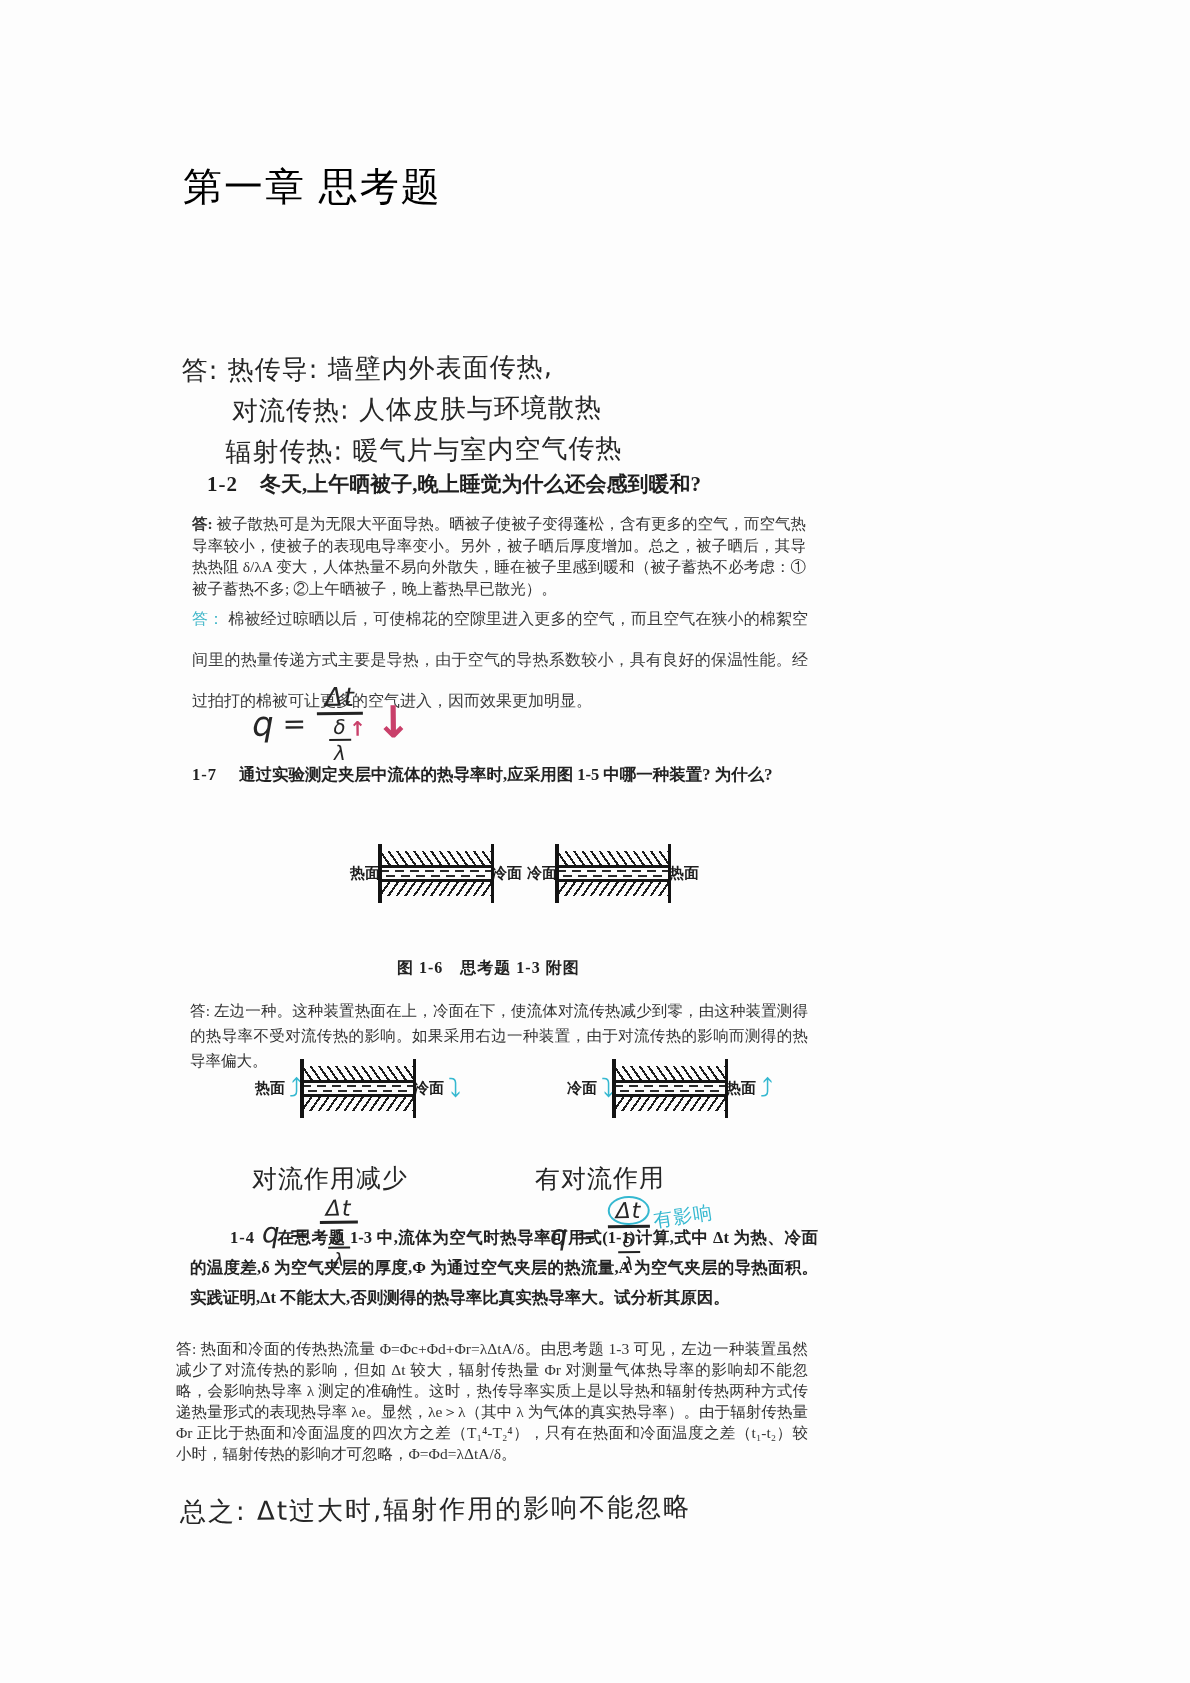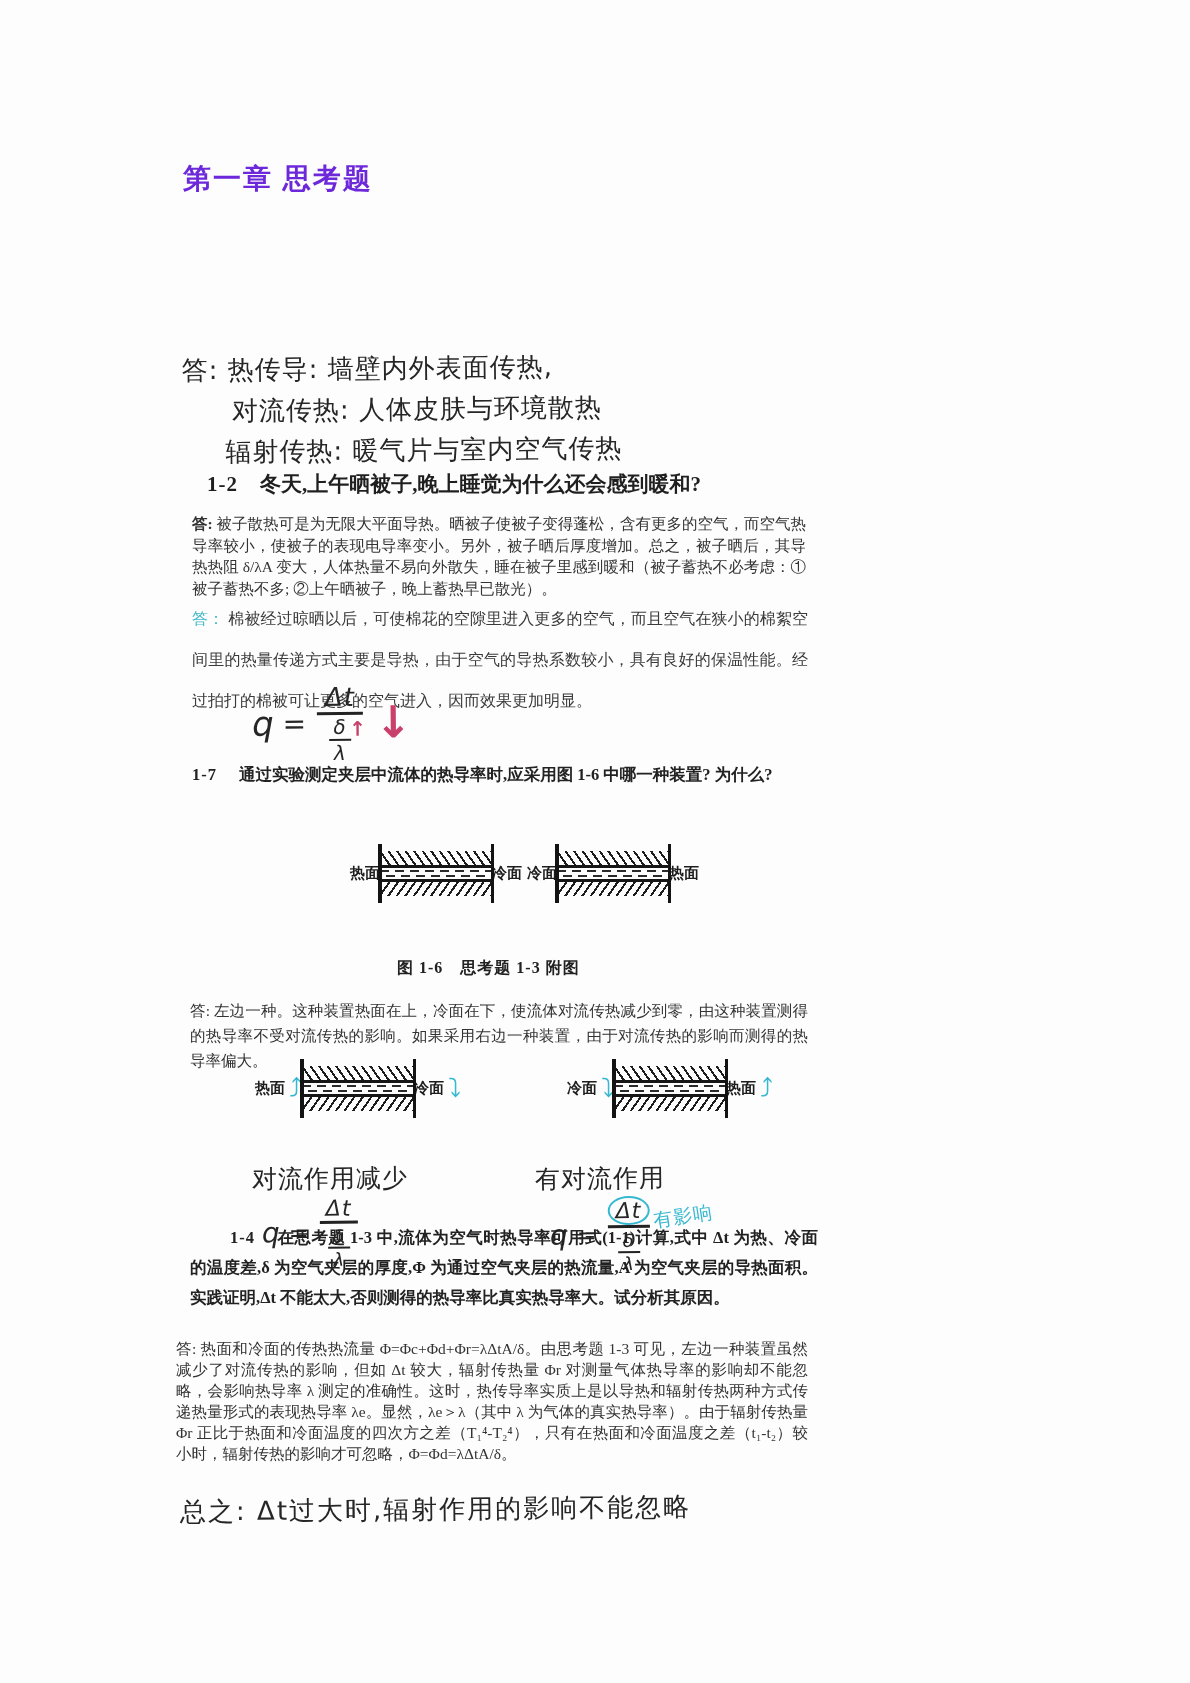--- a/index.html
+++ b/index.html
@@ -6,21 +6,21 @@
   .page {
     position:relative; width:1190px; height:1683px; margin:0 auto;
     background:#fdfdfd; overflow:hidden;
     font-family:"Liberation Serif", serif; color:#262626;
   }
   .abs { position:absolute; }
 
   
   .chapter-title {
     left:183px; top:160px; font-family:"Liberation Sans","DejaVu Sans",sans-serif;
-    font-size:28px; font-weight:700; letter-spacing:2px; color:#6d28d9;
+    font-size:39px; font-weight:400; letter-spacing:2px; color:#000000;
   }
   .q-big { font-size:21px; font-weight:bold; color:#1f1f1f; }
   .q-num { font-weight:bold; margin-right:22px; letter-spacing:1px; }
   .q-small { font-size:16.5px; font-weight:bold; color:#222; }
   .para { font-size:15.5px; line-height:21.5px; text-align:justify; color:#333; }
   .para2 { font-size:16px; line-height:41px; text-align:justify; color:#3a3a3a; }
   .indent { text-indent:40px; display:inline; }
   .teal { color:#3fb6c9; }
 
   
@@ -121,21 +121,21 @@
             <span>λ</span>
           </span>
         </span>
       </span>
       <span class="pink arrow-up-small">↑</span>
       <span class="pink arrow-down-big">↓</span>
     </span>
   </div>
 
   <div class="abs q-small" style="left:192px; top:764px; width:620px;">
-    <span class="q-num">1-7</span><span>通过实验测定夹层中流体的热导率时,应采用图 1-6 中哪一种装置? 为什么?</span>
+    <span class="q-num">1-7</span><span>通过实验测定夹层中流体的热导率时,应采用图 1-5 中哪一种装置? 为什么?</span>
   </div>
 
   <div class="abs device" style="left:350px; top:848px;">
     <div class="dlabel">热面</div>
     <div class="body">
       <div class="endline left"></div>
       <div class="hatch-top"></div>
       <div class="fluid"></div>
       <div class="hatch-bot"></div>
       <div class="endline right"></div>

